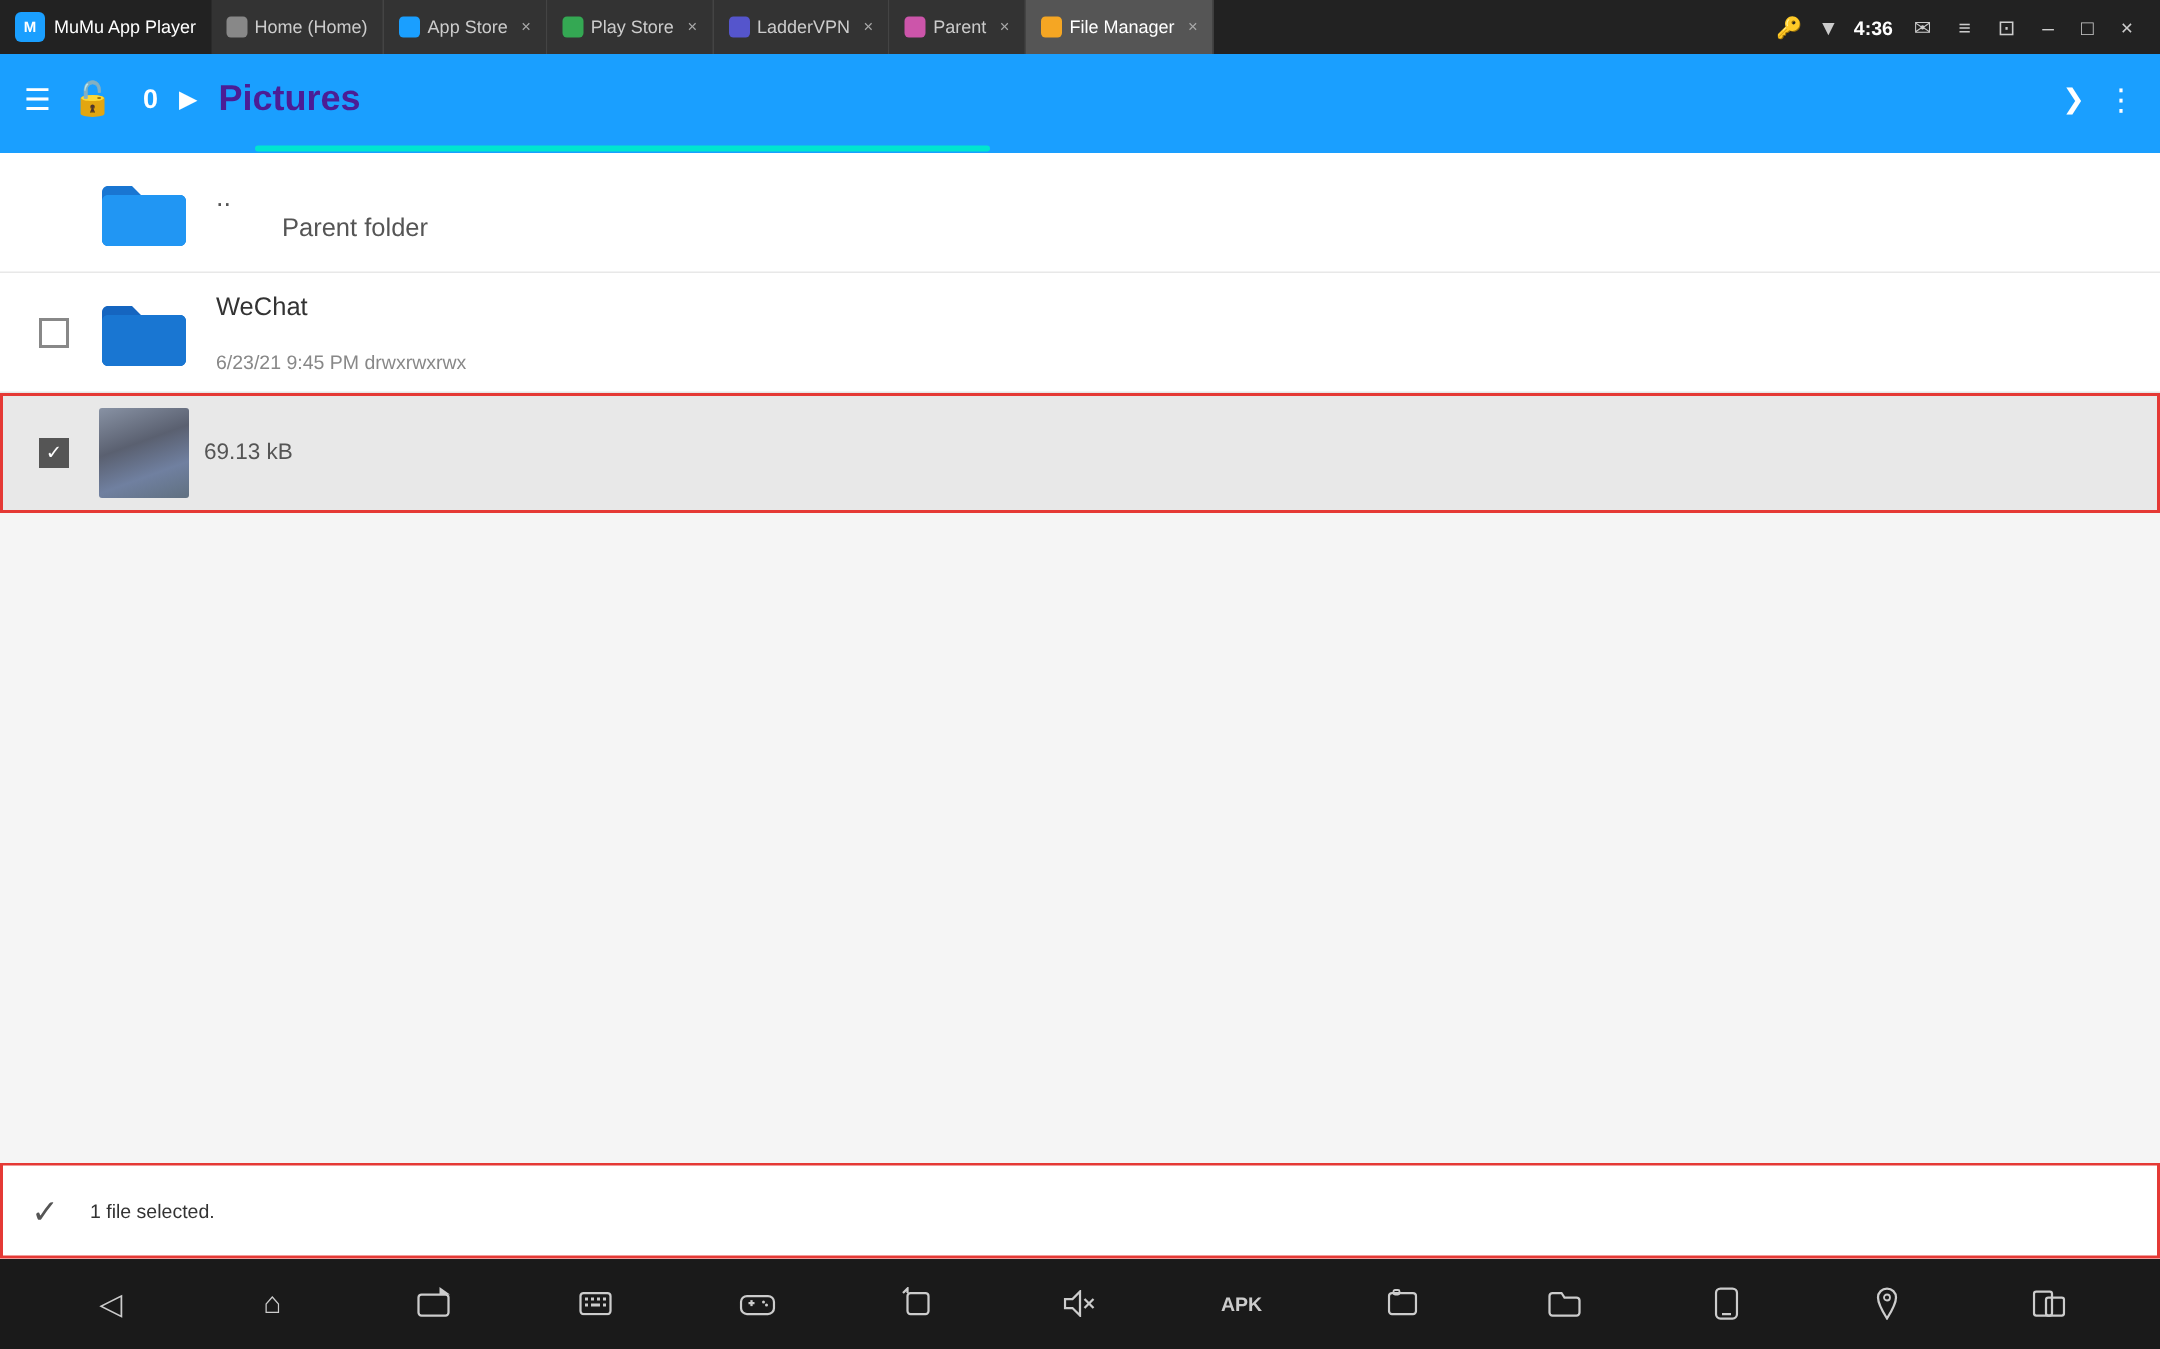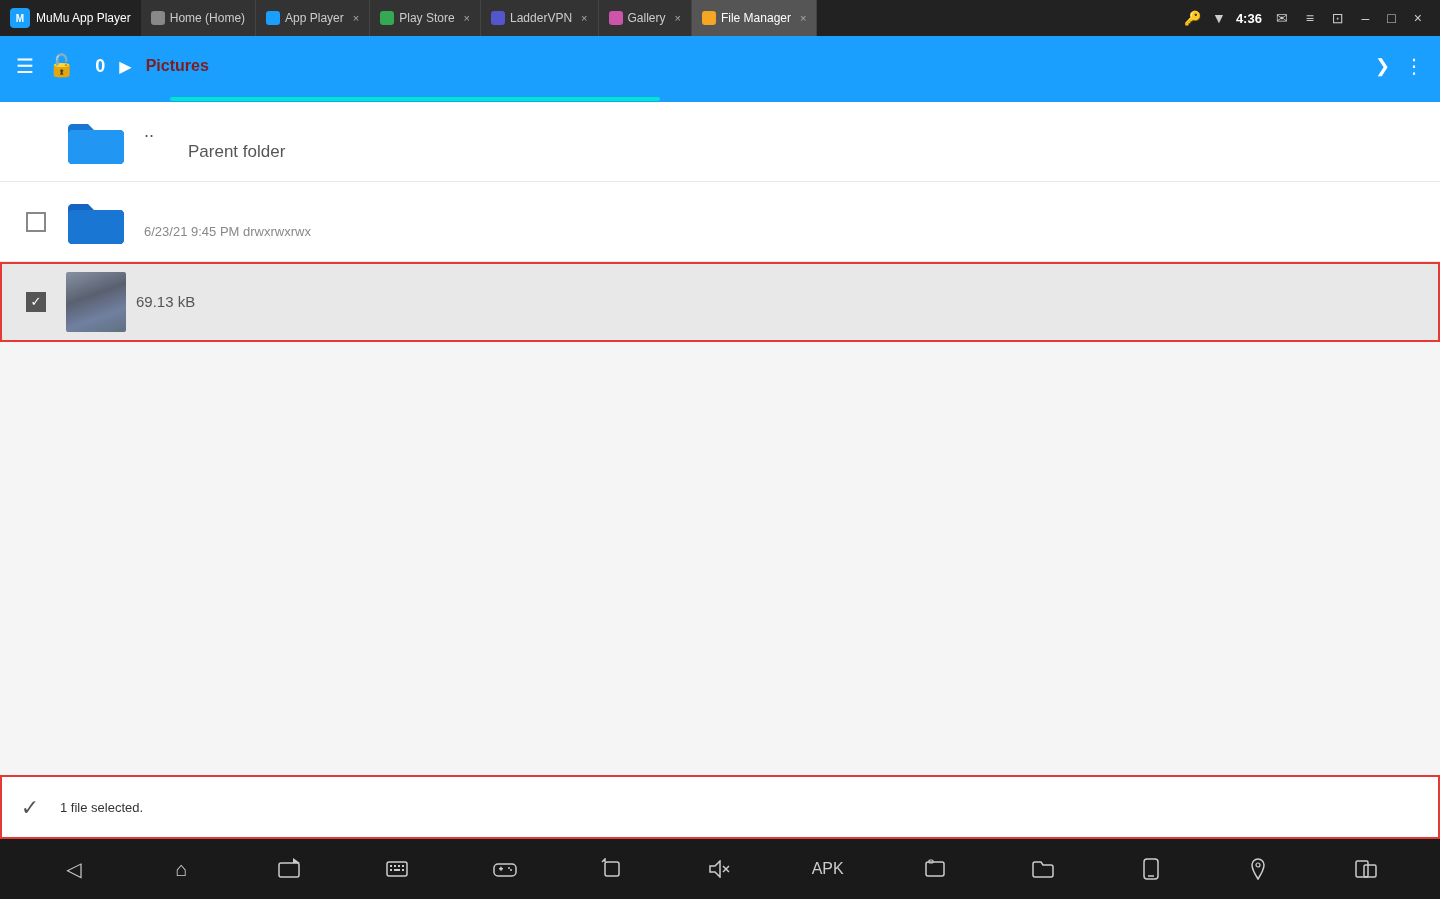--- a/index.html
+++ b/index.html
@@ -69,21 +69,21 @@
       gap: 14px;
       position: relative;
     }
     #app-header .hamburger { color: #fff; font-size: 20px; cursor: pointer; }
     #app-header .lock-icon { color: #fff; font-size: 22px; }
     #app-header .nav-count {
       color: #fff; font-size: 18px; font-weight: bold; margin-left: 6px;
     }
     #app-header .nav-arrow { color: #fff; font-size: 16px; }
     #app-header .breadcrumb-title {
-      color: #7f1d1d; font-size: 16px; font-weight: bold;
+      color: #4c1d95; font-size: 24px; font-weight: bold;
     }
     #app-header .spacer { flex: 1; }
     #app-header .nav-forward { color: #fff; font-size: 18px; cursor: pointer; }
     #app-header .more-vert { color: #fff; font-size: 20px; cursor: pointer; }
 
     
     #progress-bar-area {
       background: #1a9fff;
       height: 6px;
       position: relative;
@@ -194,39 +194,39 @@
   </div>
   <div class="tabs-area">
 
     <div class="tab">
       <span class="tab-icon" style="background:#888;border-radius:3px;"></span>
       <span>Home (Home)</span>
     </div>
 
     <div class="tab">
       <span class="tab-icon" style="background:#1a9fff;border-radius:3px;"></span>
-      <span>App Player</span>
+      <span>App Store</span>
       <span class="close-btn">×</span>
     </div>
 
     <div class="tab">
       <span class="tab-icon" style="background:#34a853;border-radius:3px;"></span>
       <span>Play Store</span>
       <span class="close-btn">×</span>
     </div>
 
     <div class="tab">
       <span class="tab-icon" style="background:#5555cc;border-radius:3px;"></span>
       <span>LadderVPN</span>
       <span class="close-btn">×</span>
     </div>
 
     <div class="tab">
       <span class="tab-icon" style="background:#cc55aa;border-radius:3px;"></span>
-      <span>Gallery</span>
+      <span>Parent</span>
       <span class="close-btn">×</span>
     </div>
 
     <div class="tab active">
       <span class="tab-icon" style="background:#f5a623;border-radius:3px;"></span>
       <span>File Manager</span>
       <span class="close-btn">×</span>
     </div>
   </div>
   <div class="titlebar-right">
@@ -279,20 +279,21 @@
     <div class="checkbox-area">
       <div class="cb"></div>
     </div>
     <div class="folder-icon-wrap">
       <svg class="folder-svg" viewBox="0 0 56 44" fill="none" xmlns="http://www.w3.org/2000/svg">
         <path d="M0 8C0 5.79086 1.79086 4 4 4H20L26 10H52C54.2091 10 56 11.7909 56 14V40C56 42.2091 54.2091 44 52 44H4C1.79086 44 0 42.2091 0 40V8Z" fill="#1565c0"></path>
         <path d="M0 14C0 11.7909 1.79086 10 4 10H52C54.2091 10 56 11.7909 56 14V40C56 42.2091 54.2091 44 52 44H4C1.79086 44 0 42.2091 0 40V14Z" fill="#1976d2"></path>
       </svg>
     </div>
     <div class="file-info">
+      <div class="file-name">WeChat</div>
       <div class="file-meta">6/23/21 9:45 PM   drwxrwxrwx</div>
     </div>
   </div>
 
   <div class="file-row highlighted">
     <div class="checkbox-area">
       <div class="cb checked"></div>
     </div>
     <div class="thumb-wrap">
       <div class="thumb">
@@ -345,21 +346,21 @@
         <path d="M4 4 L4 1 L1 4" stroke="#ccc" stroke-width="1.5"></path>
       </svg>
   </div>
   <div class="bt-btn">
     <svg width="22" height="18" viewBox="0 0 22 18" fill="none">
         <polygon points="1,6 6,6 11,1 11,17 6,12 1,12" stroke="#ccc" stroke-width="1.5" fill="none"></polygon>
         <line x1="14" y1="6" x2="20" y2="12" stroke="#ccc" stroke-width="1.5"></line>
         <line x1="20" y1="6" x2="14" y2="12" stroke="#ccc" stroke-width="1.5"></line>
       </svg>
   </div>
-  <div class="bt-btn" style="font-size:16px;color:#ccc;font-weight:normal;">APK</div>
+  <div class="bt-btn" style="font-size:13px;color:#ccc;font-weight:bold;">APK</div>
   <div class="bt-btn">
     <svg width="20" height="20" viewBox="0 0 20 20" fill="none">
         <rect x="1" y="3" width="18" height="14" rx="2" stroke="#ccc" stroke-width="1.5"></rect>
         <rect x="4" y="1" width="4" height="3" rx="1" stroke="#ccc" stroke-width="1.2"></rect>
       </svg>
   </div>
   <div class="bt-btn">
     <svg width="22" height="18" viewBox="0 0 22 18" fill="none">
         <path d="M1 4C1 2.9 1.9 2 3 2H9L11 5H19C20.1 5 21 5.9 21 7V15C21 16.1 20.1 17 19 17H3C1.9 17 1 16.1 1 15V4Z" stroke="#ccc" stroke-width="1.5" fill="none"></path>
       </svg>

